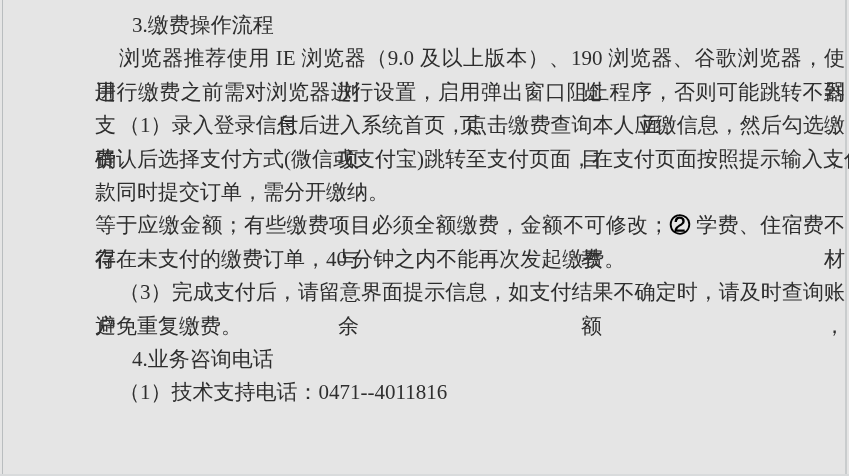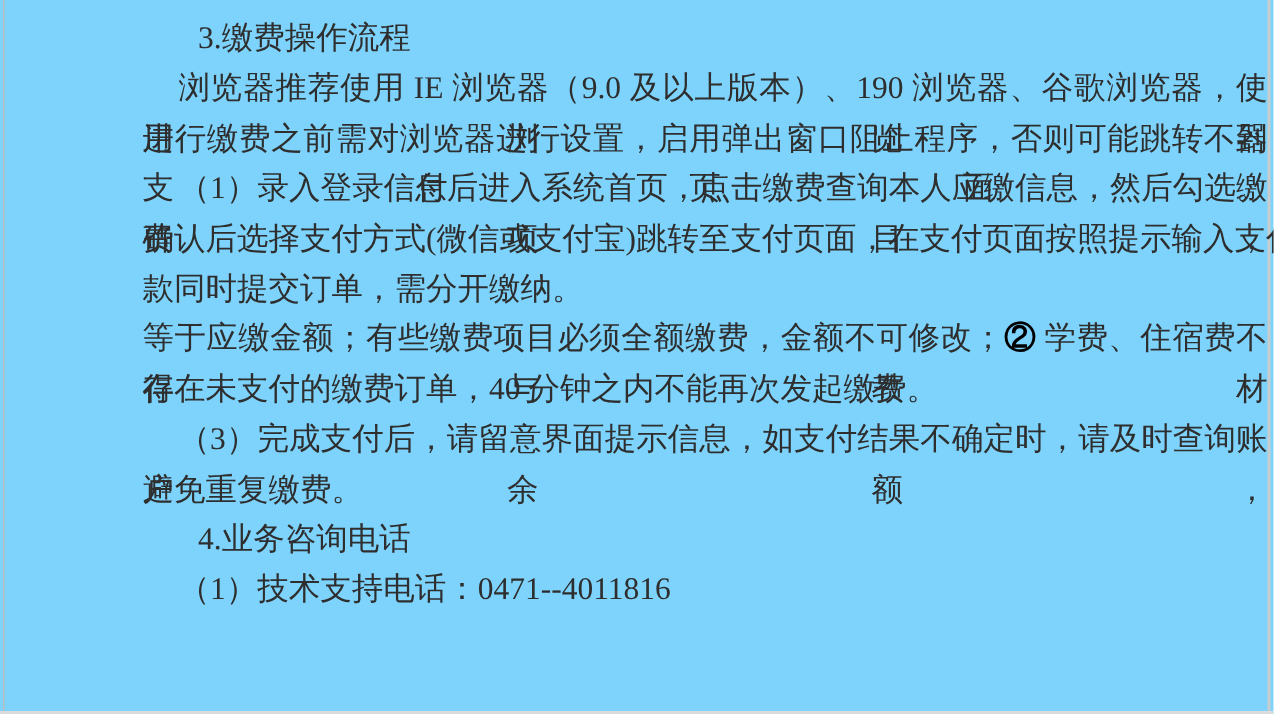--- a/index.html
+++ b/index.html
@@ -10,21 +10,21 @@
   body {
     width: 849px;
     height: 476px;
     position: relative;
     overflow: hidden;
     font-family: "Liberation Serif", "DejaVu Serif", serif;
   }
   .page {
     position: absolute;
     inset: 0;
-    background: #7dd3fc;
+    background: #e5e5e5;
   }
   .edge-v {
     position: absolute;
     top: 0;
     bottom: 0;
     width: 1px;
     background: #b9bdbf;
   }
   .edge-left  { left: 2px; }
   .edge-right { left: 845px; width: 2px; background: #c9cccd; }

